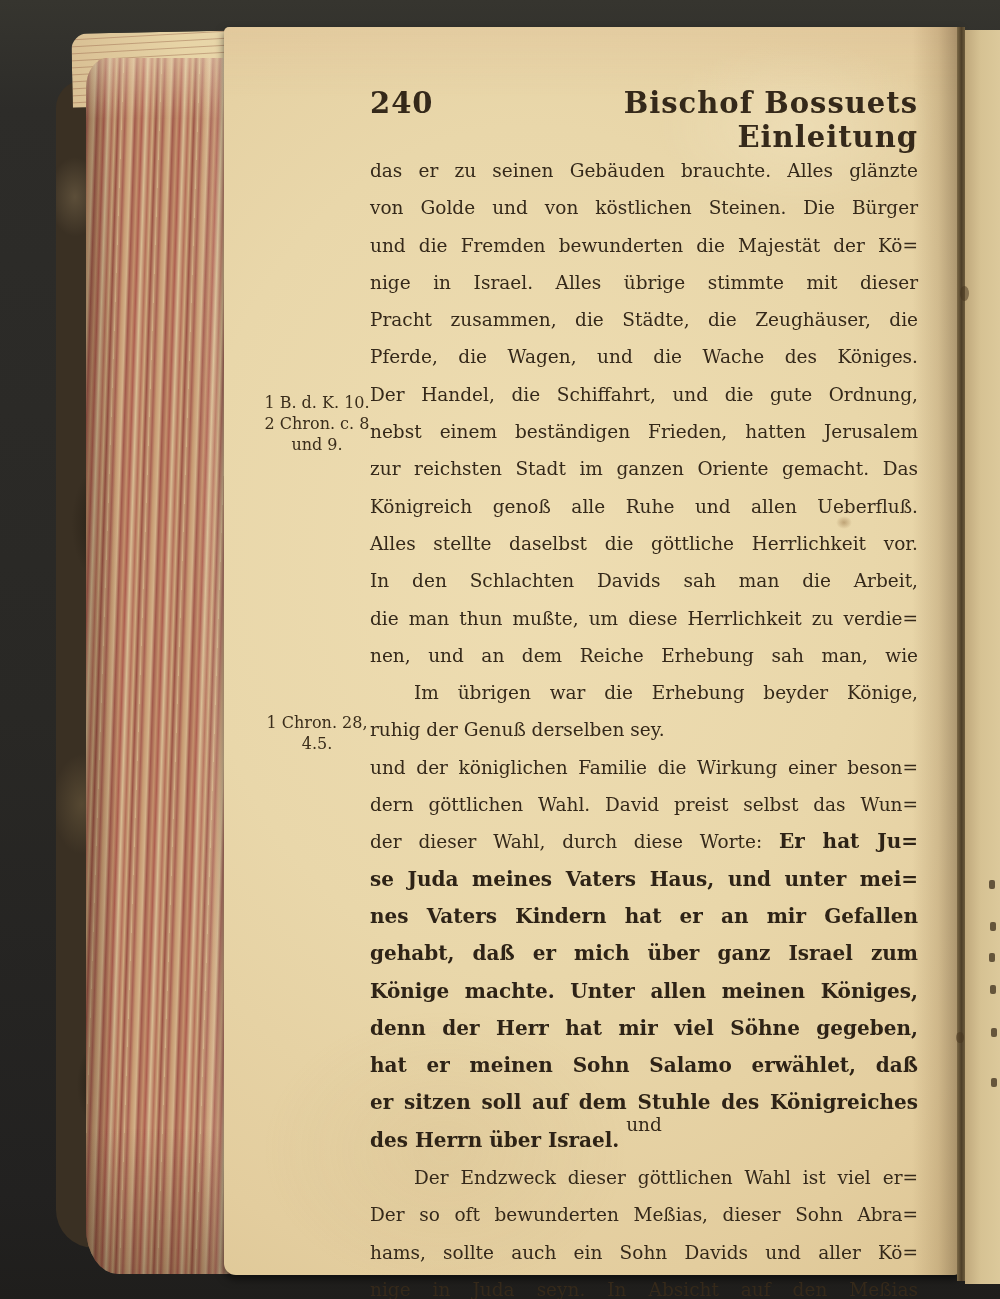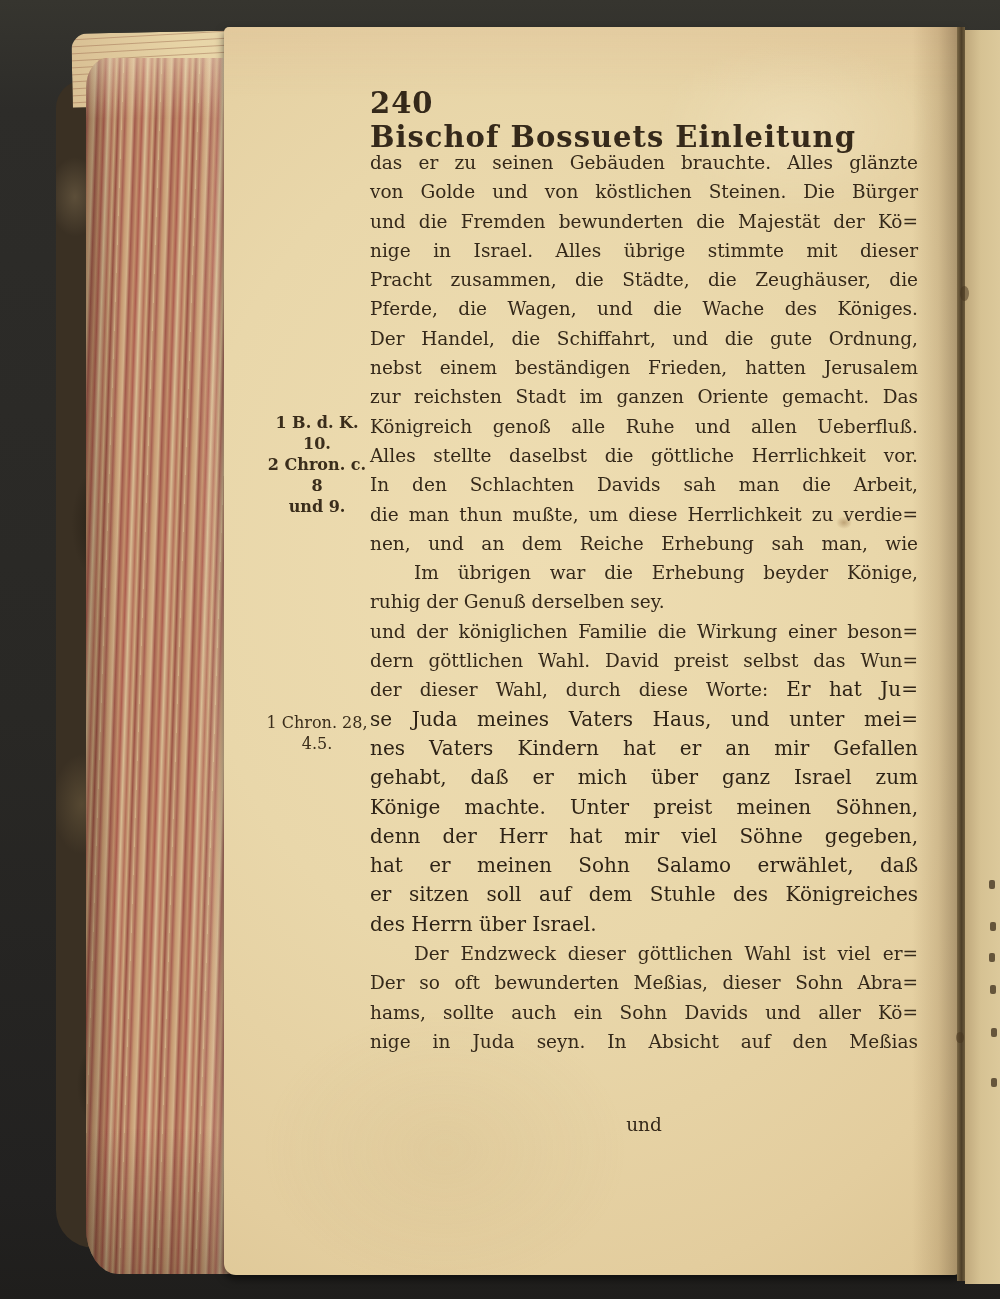--- a/index.html
+++ b/index.html
@@ -69,38 +69,38 @@
   .sliver{
     position:absolute;left:965px;top:30px;width:35px;height:1254px;
     background:linear-gradient(90deg,#bfa87c,#d6c293 45%,#dcc99b);
   }
   .remnant{position:absolute;width:6px;height:9px;border-radius:2px;background:rgba(62,47,28,.75);}
   .speck{position:absolute;border-radius:50%;background:rgba(70,52,30,.5);}
   .stain{position:absolute;width:16px;height:13px;border-radius:50%;
     background:radial-gradient(closest-side,rgba(125,85,40,.4),rgba(125,85,40,0));}
   
   .ink{color:#35291a;}
-  .header{position:absolute;left:370px;top:86px;width:548px;display:flex;align-items:baseline;flex-direction:column;}
+  .header{position:absolute;left:370px;top:86px;width:548px;display:flex;align-items:baseline;}
   .pagenum{font-size:29px;font-weight:bold;letter-spacing:1px;}
-  .booktitle{flex:1;text-align:left;font-size:29px;font-weight:bold;letter-spacing:1px;}
+  .booktitle{flex:1;text-align:right;font-size:29px;font-weight:bold;letter-spacing:1px;}
   .note{
     position:absolute;left:263px;width:108px;text-align:center;
     font-size:16px;line-height:21px;color:#3a2d1b;
   }
-  .note-1{top:412px;font-weight:bold;}
+  .note-1{top:392px;}
   .note-2{top:712px;}
   .textcol{position:absolute;left:370px;top:148px;width:548px;}
   .tl{
     font-size:18.5px;line-height:29.3px;height:29.3px;
     text-align:justify;text-align-last:justify;
-    color:#35291a;white-space:normal;
+    color:#35291a;white-space:normal;margin-top:8px;
   }
   .tl.nj{text-align-last:left;}
   .tl.ind{padding-left:44px;}
-  .bq{font-weight:normal;font-size:20px;color:#2e2316;}
+  .bq{font-weight:bold;font-size:20px;color:#2e2316;}
   .catchword{
     position:absolute;left:370px;top:1114px;width:548px;
     text-align:center;font-size:18.5px;color:#35291a;
   }
 </style>
 </head>
 <body>
 
 <div class="stage">
 
@@ -153,21 +153,21 @@
       <div class="tl"><span>die man thun mußte, um diese Herrlichkeit zu verdie=</span></div>
       <div class="tl"><span>nen, und an dem Reiche Erhebung sah man, wie</span></div>
       <div class="tl ind"><span>Im übrigen war die Erhebung beyder Könige,</span></div>
       <div class="tl nj"><span>ruhig der Genuß derselben sey.</span></div>
       <div class="tl"><span>und der königlichen Familie die Wirkung einer beson=</span></div>
       <div class="tl"><span>dern göttlichen Wahl. David preist selbst das Wun=</span></div>
       <div class="tl"><span>der dieser Wahl, durch diese Worte: </span><span class="bq">Er hat Ju=</span></div>
       <div class="tl"><span class="bq">se Juda meines Vaters Haus, und unter mei=</span></div>
       <div class="tl"><span class="bq">nes Vaters Kindern hat er an mir Gefallen</span></div>
       <div class="tl"><span class="bq">gehabt, daß er mich über ganz Israel zum</span></div>
-      <div class="tl"><span class="bq">Könige machte. Unter preist meinen Söhnen,</span></div>
+      <div class="tl"><span class="bq">Könige machte. Unter allen meinen Königes,</span></div>
       <div class="tl"><span class="bq">denn der Herr hat mir viel Söhne gegeben,</span></div>
       <div class="tl"><span class="bq">hat er meinen Sohn Salamo erwählet, daß</span></div>
       <div class="tl"><span class="bq">er sitzen soll auf dem Stuhle des Königreiches</span></div>
       <div class="tl nj"><span class="bq">des Herrn über Israel.</span></div>
       <div class="tl ind"><span>Der Endzweck dieser göttlichen Wahl ist viel er=</span></div>
       <div class="tl"><span>Der so oft bewunderten Meßias, dieser Sohn Abra=</span></div>
       <div class="tl"><span>hams, sollte auch ein Sohn Davids und aller Kö=</span></div>
       <div class="tl"><span>nige in Juda seyn. In Absicht auf den Meßias</span></div>
     </div>
 

